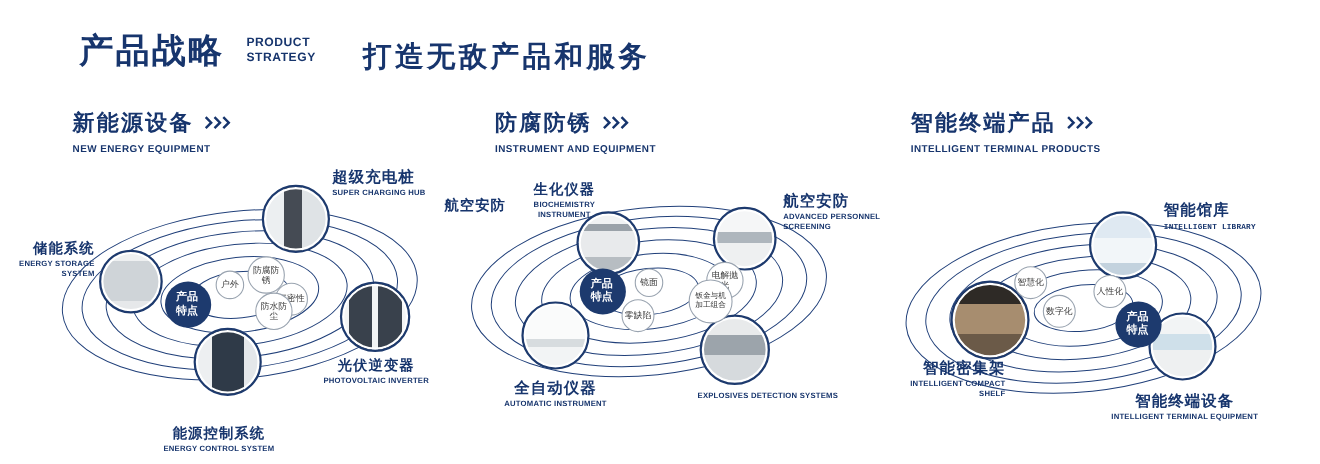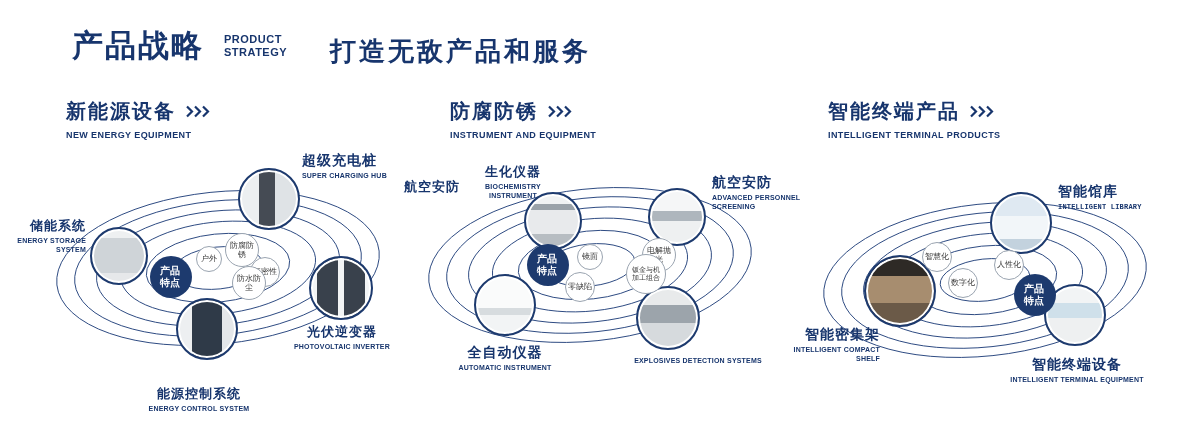--- a/index.html
+++ b/index.html
@@ -187,21 +187,21 @@
   <div class="bubble" style="left:565px;top:272px;width:30px;height:30px;">零缺陷</div>
   <div class="bubble" style="left:626px;top:254px;width:40px;height:40px;font-size:7px;">钣金与机加工组合</div>
 
   <div class="pcircle p-library" style="left:990px;top:192px;width:62px;height:62px;"></div>
   <div class="abs" style="left:1058px;top:184px;width:110px;font-family:Liberation Mono, monospace;">
     <div class="plabel-cn" style="font-size:14px;">智能馆库</div>
     <div class="plabel-en">INTELLIGENT LIBRARY</div>
   </div>
 
   <div class="pcircle p-shelf" style="left:864px;top:255px;width:72px;height:72px;"></div>
-  <div class="abs t-right" style="left:772px;top:326px;width:108px;">
+  <div class="abs t-right" style="left:806px;top:326px;width:108px;">
     <div class="plabel-cn" style="font-size:14px;">智能密集架</div>
     <div class="plabel-en">INTELLIGENT COMPACT SHELF</div>
   </div>
 
   <div class="pcircle p-terminal" style="left:1044px;top:284px;width:62px;height:62px;"></div>
   <div class="abs t-center" style="left:1002px;top:356px;width:150px;">
     <div class="plabel-cn" style="font-size:14px;">智能终端设备</div>
     <div class="plabel-en">INTELLIGENT TERMINAL EQUIPMENT</div>
   </div>
 

